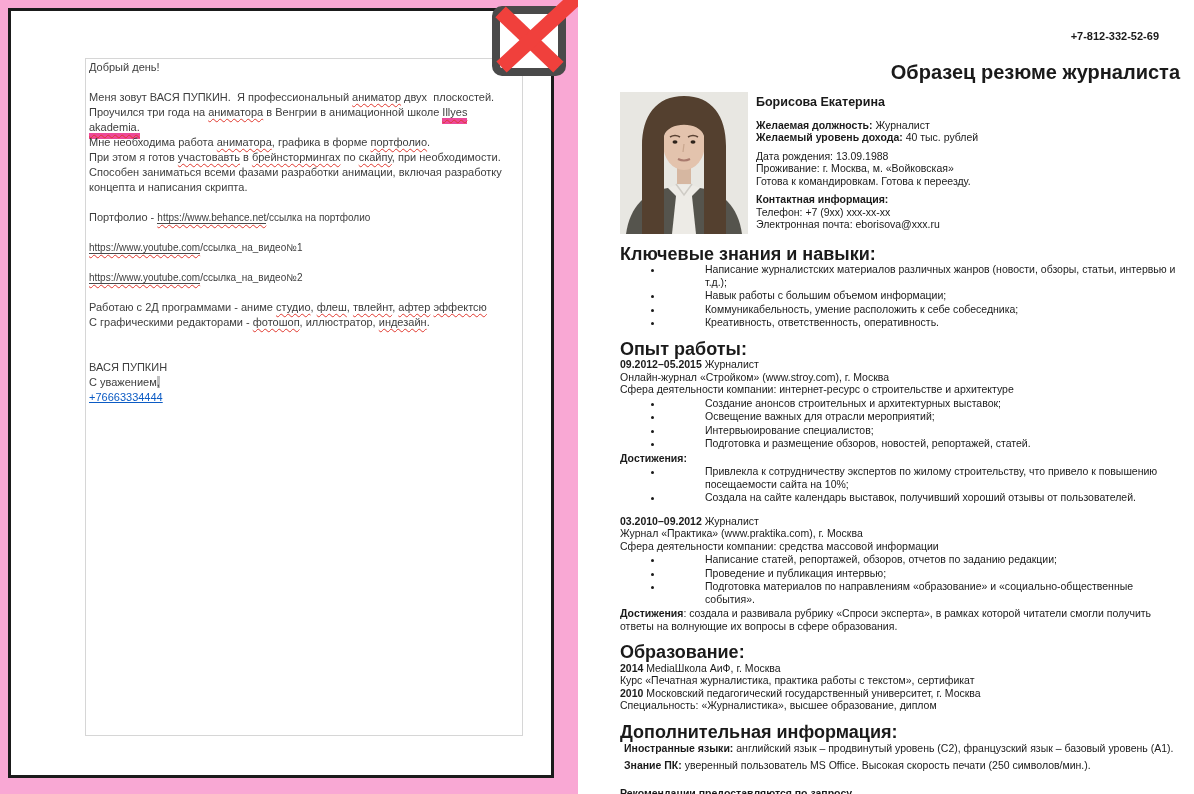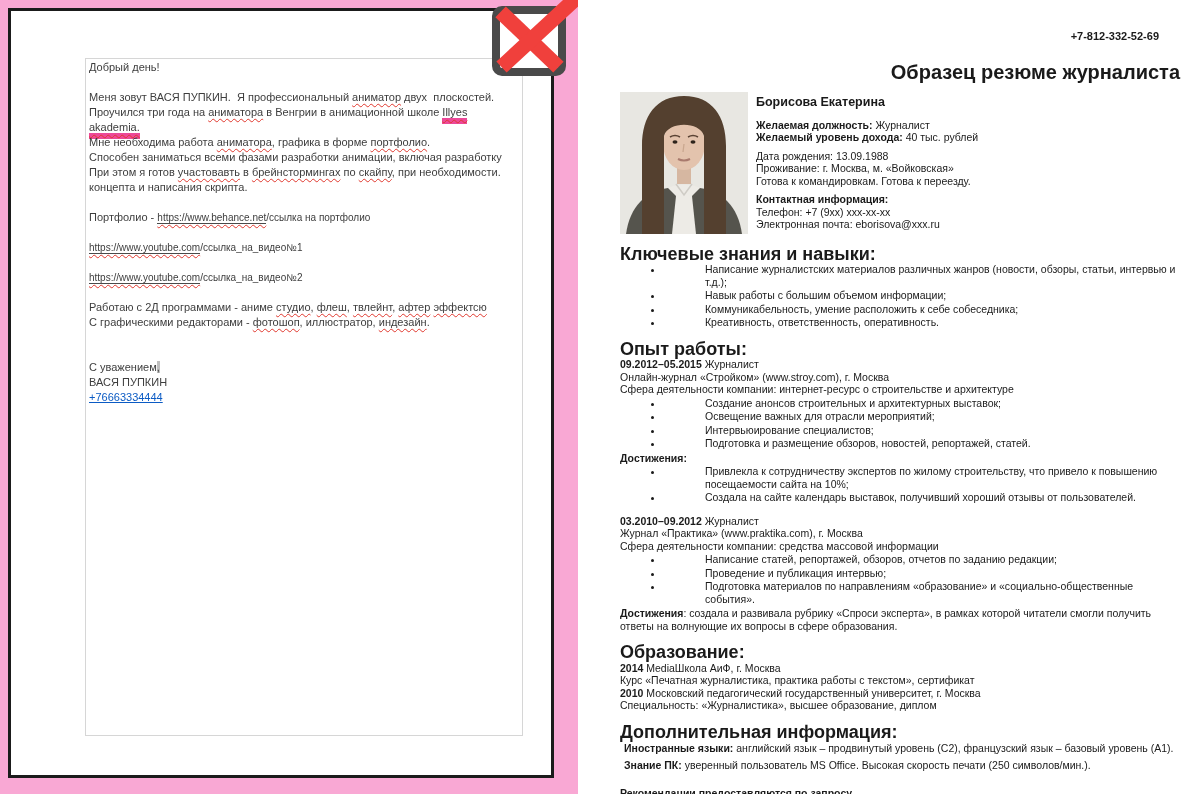--- a/index.html
+++ b/index.html
@@ -60,24 +60,24 @@
           <div class="lline"></div>
 
           <div class="lline"><span class="seg">Меня зовут ВАСЯ ПУПКИН.&nbsp; Я профессиональный </span><span class="seg sq">аниматор</span><span class="seg"> двух&nbsp; плоскостей.</span></div>
 
           <div class="lline"><span class="seg">Проучился три года на </span><span class="seg sq">аниматора</span><span class="seg"> в Венгрии в анимационной школе </span><span class="seg usq">Illyes</span></div>
 
           <div class="lline"><span class="seg usq">akademia.</span></div>
 
           <div class="lline"><span class="seg">Мне необходима работа </span><span class="seg sq">аниматора</span><span class="seg">, графика в форме </span><span class="seg sq">портфолио</span><span class="seg">.</span></div>
 
+          <div class="lline"><span class="seg">При этом я готов </span><span class="seg sq">участовавть</span><span class="seg"> в </span><span class="seg sq">брейнстормингах</span><span class="seg"> по </span><span class="seg sq">скайпу</span><span class="seg">, при необходимости.</span></div>
+
           <div class="lline"><span class="seg">Способен заниматься всеми фазами разработки анимации, включая разработку</span></div>
 
-          <div class="lline"><span class="seg">При этом я готов </span><span class="seg sq">участовавть</span><span class="seg"> в </span><span class="seg sq">брейнстормингах</span><span class="seg"> по </span><span class="seg sq">скайпу</span><span class="seg">, при необходимости.</span></div>
-
           <div class="lline"><span class="seg">концепта и написания скрипта.</span></div>
 
           <div class="lline"></div>
 
           <div class="lline"><span class="seg">Портфолио - </span><span class="seg sm usq">https://www.behance.net</span><span class="seg sm">/ссылка на портфолио</span></div>
 
           <div class="lline"></div>
 
           <div class="lline"><span class="seg sm usq">https://www.youtube.com</span><span class="seg sm">/ссылка_на_видео№1</span></div>
 
@@ -88,23 +88,23 @@
           <div class="lline"></div>
 
           <div class="lline"><span class="seg">Работаю с 2Д программами - аниме </span><span class="seg sq">студио</span><span class="seg">, </span><span class="seg sq">флеш</span><span class="seg">, </span><span class="seg sq">твлейнт</span><span class="seg">, </span><span class="seg sq">афтер</span><span class="seg"> </span><span class="seg sq">эффектсю</span></div>
 
           <div class="lline"><span class="seg">С графическими редакторами - </span><span class="seg sq">фотошоп</span><span class="seg">, иллюстратор, </span><span class="seg sq">индезайн</span><span class="seg">.</span></div>
 
           <div class="lline"></div>
 
           <div class="lline"></div>
 
+          <div class="lline"><span class="seg">ВАСЯ ПУПКИН</span></div>
+
           <div class="lline"><span class="seg">С уважением</span><span class="seg hl">,</span></div>
-
-          <div class="lline"><span class="seg">ВАСЯ ПУПКИН</span></div>
 
           <div class="lline"><span class="seg link">+76663334444</span></div>
         </div>
     </div>
 
     <div class="reject">
       <svg width="92" height="80" viewBox="0 0 92 80">
         <rect x="9" y="10" width="66" height="62" rx="6" fill="#ffffff" stroke="#4a4a4a" stroke-width="8"></rect>
         <line x1="19" y1="17" x2="66" y2="62" stroke="#f0403c" stroke-width="15" stroke-linecap="square"></line>
         <line x1="20" y1="62" x2="86" y2="1" stroke="#f0403c" stroke-width="15" stroke-linecap="square"></line>

